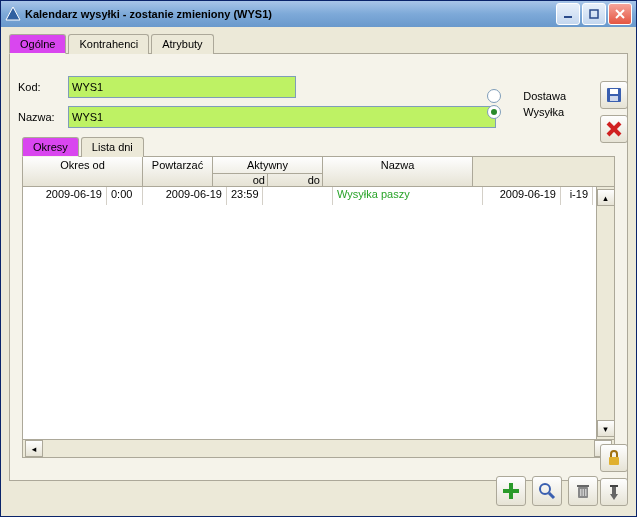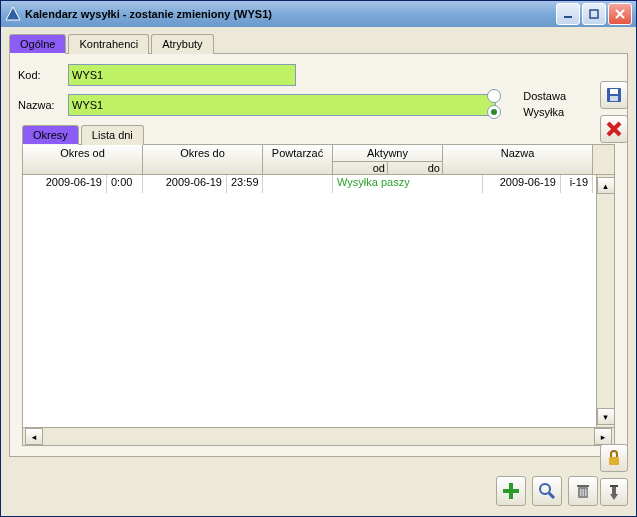--- a/index.html
+++ b/index.html
@@ -7,22 +7,22 @@
 .titlebar{height:26px;background:linear-gradient(to bottom,#a8c5e8,#7da9d8 50%,#6a99cc);display:flex;align-items:center;padding:0 4px;color:#000;font-weight:bold}
 .titlebar .icon{width:16px;height:16px;margin-right:4px;display:inline-block}
 .titlebar .title{flex:1}
 .titlebar .winbtns{display:flex;gap:2px}
 .winbtn{width:22px;height:20px;border:1px solid #fff;border-radius:3px;background:linear-gradient(#e8f0fa,#c4d7ef);display:flex;align-items:center;justify-content:center;font-size:12px;cursor:pointer}
 .winbtn.close{background:linear-gradient(#f6a49a,#e45542);color:#fff;border-color:#fff}
 .client{position:absolute;top:26px;left:4px;right:4px;bottom:4px;background:#ece9d8}
 .maintabs{margin:6px 4px 0 4px}
 .tabrow{display:flex;border-bottom:1px solid #aca899}
 .tab{padding:3px 10px;border:1px solid #aca899;border-bottom:none;background:#ece9d8;margin-right:2px;border-radius:3px 3px 0 0;cursor:pointer;position:relative;top:1px}
-.tab.active{background:#8b5cf6;border-bottom:1px solid #f5f3ea}
-.panel{border:1px solid #aca899;border-top:none;background:#f5f3ea;padding:10px 8px}
+.tab.active{background:#d946ef;border-bottom:1px solid #f5f3ea}
+.panel{border:1px solid #aca899;border-top:none;background:#f5f3ea;padding:22px 8px}
 .formrow{display:flex;align-items:center;margin-bottom:8px}
 .formrow label{width:50px}
 .textinput{border:1px solid #7f9db9;background:#bef264;height:18px;padding:1px 3px;font:inherit}
 .radios{position:absolute;right:60px;top:54px;border:0;padding:6px}
 .radios label{display:flex;align-items:center;gap:22px;margin:2px 0}
 .radio{width:12px;height:12px;border:1px solid #7f9db9;border-radius:50%;display:inline-flex;align-items:center;justify-content:center;background:#fff}
 .radio.sel::after{content:"";width:6px;height:6px;border-radius:50%;background:#2a8a2a}
 .subtabs{margin:8px 4px 0 4px}
 .subpanel{border:1px solid #aca899;border-top:none;background:#fff;height:300px;display:flex;flex-direction:column}
 .gridhead{display:flex;background:#ece9d8;border-bottom:1px solid #aca899}
@@ -99,21 +99,20 @@
 
         <div class="subtabs">
           <div class="tabrow">
             <div class="tab active">Okresy</div>
             <div class="tab">Lista dni</div>
           </div>
           <div class="subpanel">
 
             <div class="gridhead">
               <div class="gh c1">Okres od</div>
-              <div class="gh c2">Okres do</div>
               <div class="gh c3">Powtarzać</div>
               <div class="gh c5" style="padding:0">
                 <div style="border-bottom:1px solid #aca899;padding:2px 4px">Aktywny</div>
                 <div class="sub" style="display:flex">
                   <div class="subcell" style="width:78px;text-align:right">od</div>
                   <div class="subcell" style="width:32px;text-align:right">do</div>
                 </div>
               </div>
               <div class="gh c4">Nazwa</div>
             </div>

